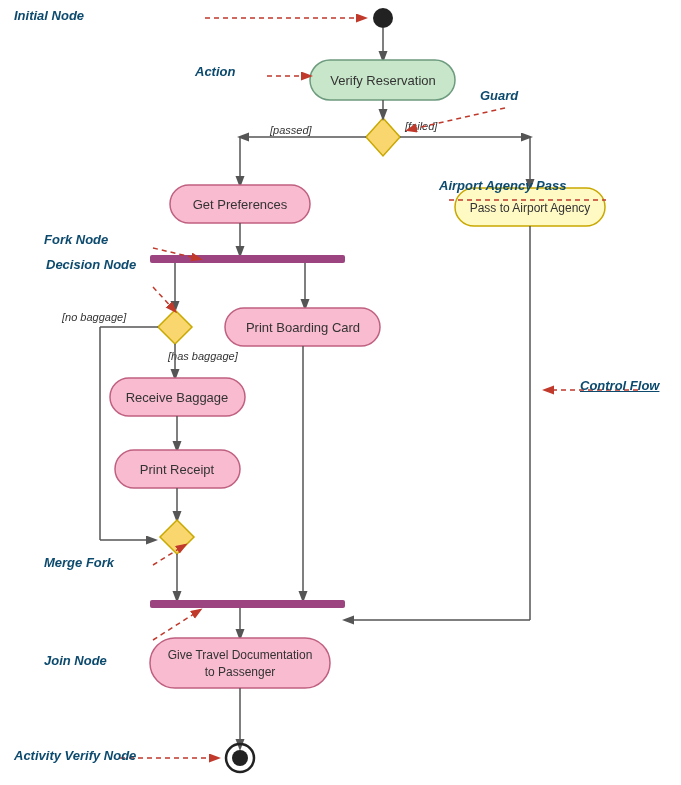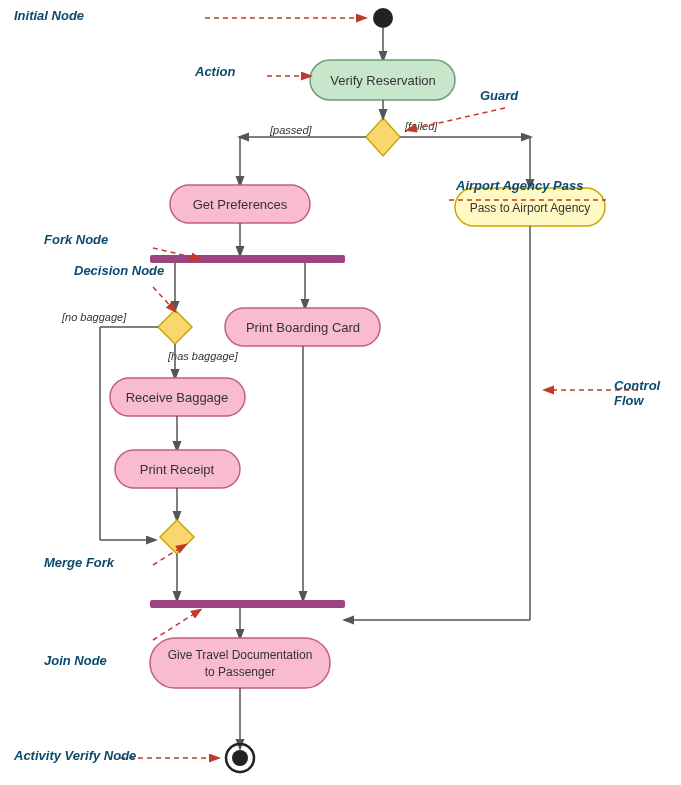--- a/index.html
+++ b/index.html
@@ -146,21 +146,21 @@
 
     <line x1="153" y1="640" x2="200" y2="610" stroke="#c0392b" stroke-width="1.5" stroke-dasharray="5,4" marker-end="url(#arrow-red)"></line>
 
     <line x1="120" y1="758" x2="218" y2="758" stroke="#c0392b" stroke-width="1.5" stroke-dasharray="5,4" marker-end="url(#arrow-red)"></line>
 
   </svg>
 
   <div class="label" style="left:14px; top:8px;">Initial Node</div>
   <div class="label" style="left:195px; top:64px;">Action</div>
   <div class="label" style="left:480px; top:88px;">Guard</div>
-  <div class="label" style="left:456px; top:178px;">Airport Agency Pass</div>
+  <div class="label" style="left:439px; top:178px;">Airport Agency Pass</div>
   <div class="label" style="left:44px; top:232px;text-align:center;">Fork Node</div>
-  <div class="label" style="left:46px; top:263px;margin-left:28px;">Decision Node</div>
-  <div class="label" style="left:614px; top:378px;">Control Flow</div>
+  <div class="label" style="left:46px; top:257px;">Decision Node</div>
+  <div class="label" style="left:580px; top:378px;text-decoration:underline;">Control Flow</div>
   <div class="label" style="left:44px; top:555px;">Merge Fork</div>
   <div class="label" style="left:44px; top:630px;margin-top:23px;">Join Node</div>
   <div class="label" style="left:14px; top:748px;">Activity Verify Node</div>
 
 </div>
 
 </body></html>

